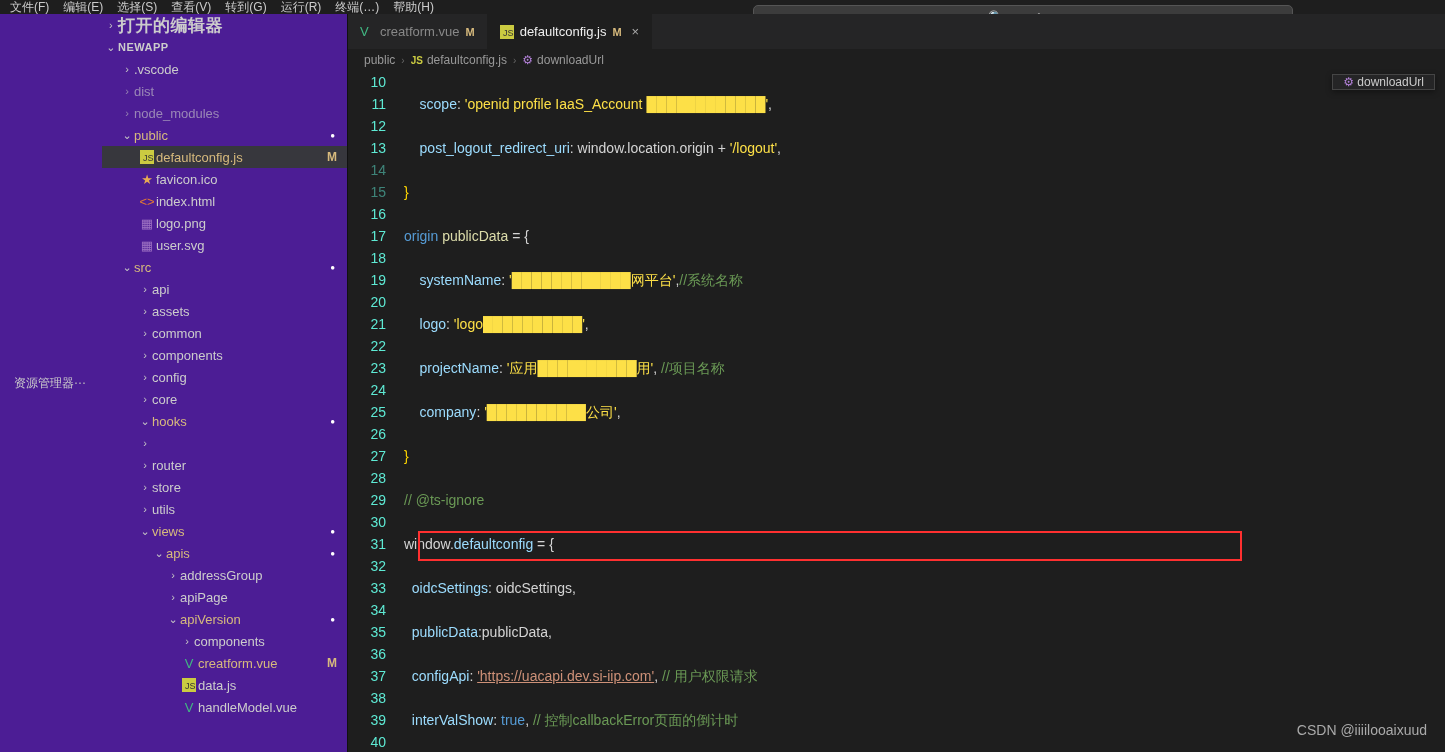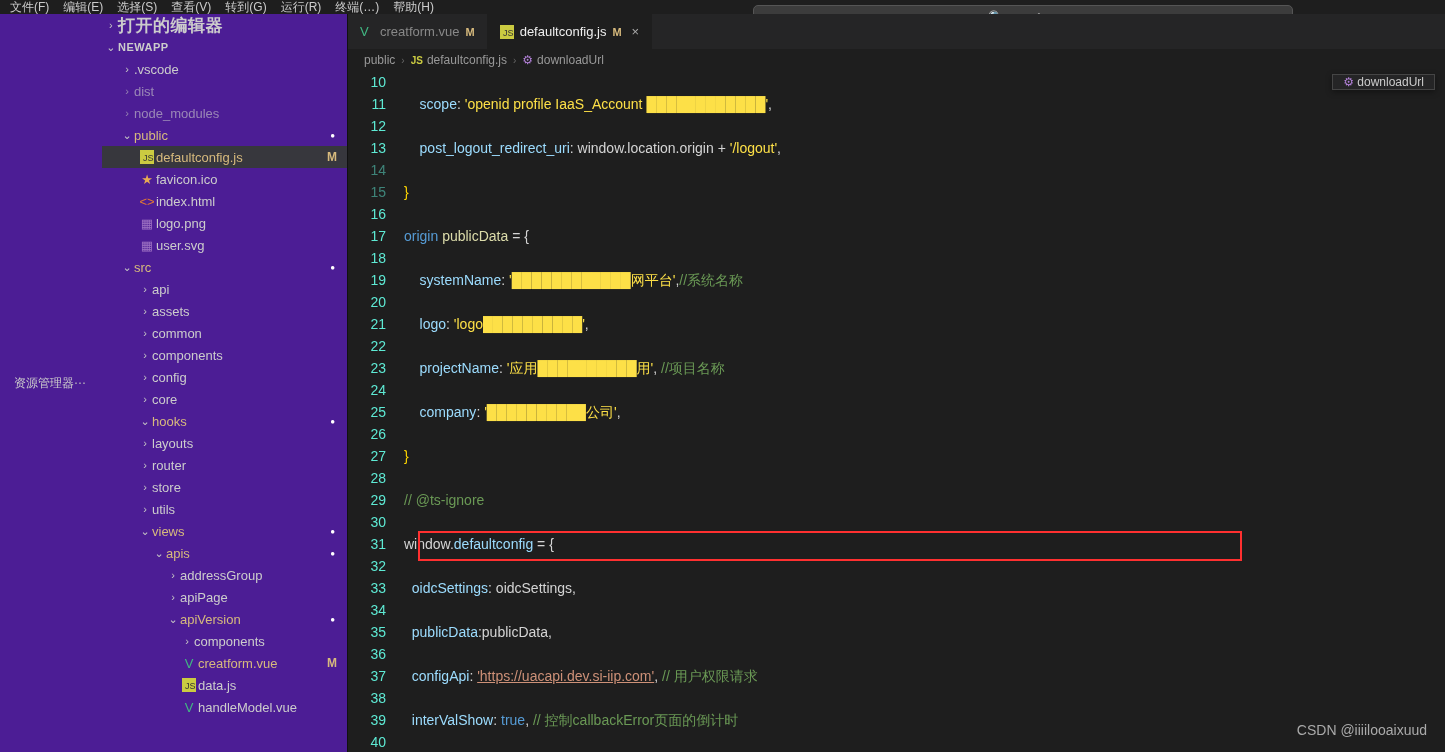--- a/index.html
+++ b/index.html
@@ -161,21 +161,20 @@
           <span class="folder-chev">›</span>
           <span class="label">core</span>
         </div>
     <div class="tree-row mod" style="padding-left:36px">
           <span class="folder-chev">⌄</span>
           <span class="label">hooks</span>
           <span class="dot">●</span>
         </div>
     <div class="tree-row" style="padding-left:36px">
           <span class="folder-chev">›</span>
-          <span class="label">layouts</span>
         </div>
     <div class="tree-row" style="padding-left:36px">
           <span class="folder-chev">›</span>
           <span class="label">router</span>
         </div>
     <div class="tree-row" style="padding-left:36px">
           <span class="folder-chev">›</span>
           <span class="label">store</span>
         </div>
     <div class="tree-row" style="padding-left:36px">

